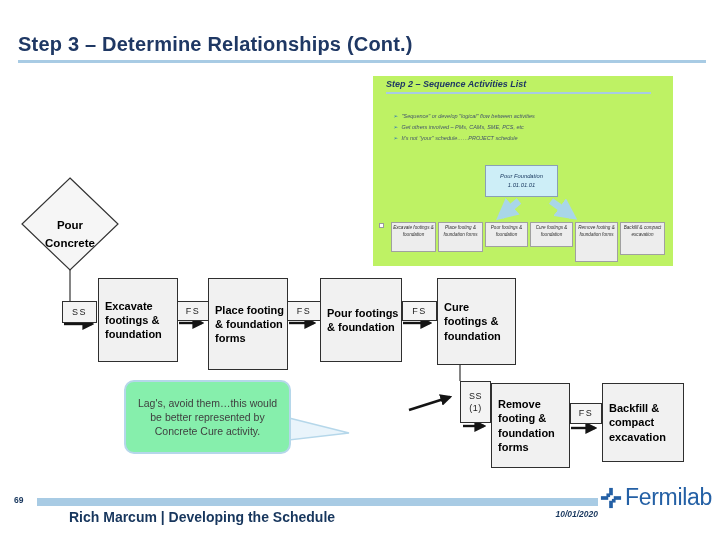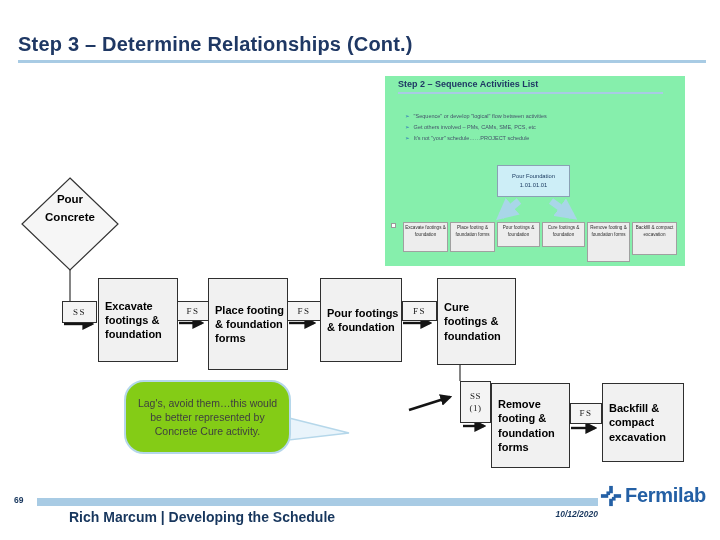--- a/index.html
+++ b/index.html
@@ -7,21 +7,21 @@
     position:relative; width:720px; height:540px; background:#ffffff;
     font-family:"Liberation Sans", sans-serif; overflow:hidden; margin:0 auto;
   }
   .title {
     position:absolute; left:18px; top:33px; width:690px;
     font-size:20px; font-weight:bold; color:#1f3864; letter-spacing:0.2px;
   }
   .title-rule { position:absolute; left:18px; top:60px; width:688px; height:3px; background:#a8cbe4; }
 
   
-  .mini { position:absolute; left:385px; top:76px; width:300px; height:190px; background:#86efac; }
+  .mini { position:absolute; left:373px; top:76px; width:300px; height:190px; background:#bef264;font-style:italic; }
   .mini-title {
     position:absolute; left:13px; top:3px; width:265px; font-size:9px; font-weight:bold;
     color:#1f3864; border-bottom:2px solid #a8cbe4; padding-bottom:3px;
   }
   .mini-bullets { position:absolute; left:20px; top:37px; font-size:5.5px; color:#44546a; }
   .mini-bullet { display:flex; gap:4px; margin-bottom:5px; white-space:nowrap; }
   .mini-bullet .mark { color:#2e75b6; }
   .mini-topbox {
     position:absolute; left:112px; top:89px; width:73px; height:32px; background:#cdeef7;
     border:1px solid #8aa0b4; box-sizing:border-box; font-size:5.8px; color:#17365d;
@@ -30,52 +30,52 @@
   .mini-act {
     position:absolute; top:146px; background:#ededed; border:1px solid #a0a0a0;
     box-sizing:border-box; font-size:4.6px; line-height:1.5; color:#2f2f2f;
     text-align:center; padding:2px 1px;
   }
   .mini-expand { position:absolute; left:6px; top:147px; width:5px; height:5px; background:#fff; border:1px solid #9a9a9a; box-sizing:border-box; }
 
   
   .overlay { position:absolute; left:0; top:0; width:720px; height:540px; z-index:1; pointer-events:none; }
   .diamond-label {
-    position:absolute; left:40px; top:190px; width:60px; z-index:2; text-align:center;
+    position:absolute; left:40px; top:216px; width:60px; z-index:2; text-align:center;
     font-weight:bold; font-size:11.5px; line-height:1.6; color:#000;
   }
   .fc-box {
     position:absolute; z-index:2; background:#f1f1f1; border:1px solid #2f2f2f; box-sizing:border-box;
     display:flex; align-items:center; font-weight:bold; font-size:11px; line-height:1.3;
     color:#000; padding:2px 2px 2px 6px;
   }
   .fc-tag {
     position:absolute; z-index:2; background:#f4f4f4; border:1px solid #2f2f2f; box-sizing:border-box;
     display:flex; flex-direction:column; align-items:center; justify-content:center;
-    font-size:9px; color:#1a1a1a; letter-spacing:1.5px; line-height:1.35; text-align:center;font-family:Liberation Serif, serif;
+    font-size:9px; color:#1a1a1a; letter-spacing:1.5px; line-height:1.35; text-align:center;
   }
   .callout {
     position:absolute; left:124px; top:380px; width:167px; height:74px; z-index:2;
-    background:#84cc16; border:2px solid #b5d7ea; border-radius:20px; box-sizing:border-box;
+    background:#86efac; border:2px solid #b5d7ea; border-radius:10px; box-sizing:border-box;
     display:flex; align-items:center; justify-content:center; text-align:center;
     font-size:10.5px; line-height:1.35; color:#3f3f3f; padding:3px 7px;
   }
   .lagbox {
     position:absolute; left:341px; top:392px; width:87px; height:45px; z-index:3;
     background:#efefef; border:3px solid #000; box-sizing:border-box;
     display:flex; align-items:center; justify-content:center; font-weight:bold; font-size:11.5px; color:#000;
   }
 
   
   .footer-bar { position:absolute; left:37px; top:498px; width:561px; height:8px; background:#a8cbe4; }
   .page-num { position:absolute; left:14px; top:495px; font-size:8.5px; font-weight:bold; color:#17365d; }
   .credit { position:absolute; left:69px; top:509px; font-size:14px; font-weight:bold; color:#17365d; }
   .slide-date { position:absolute; left:540px; top:509px; width:58px; text-align:right; font-size:8.5px; font-weight:bold; font-style:italic; color:#17365d; }
   .logo { position:absolute; left:600px; top:484px; display:flex; align-items:center; gap:3px; }
-  .logo-text { font-size:20px; font-weight:bold; color:#2460a5; letter-spacing:-0.3px; }
+  .logo-text { font-size:23px; font-weight:normal; color:#2460a5; letter-spacing:-0.3px; }
 </style>
 </head>
 <body>
 
 <div class="slide">
 
   <div class="title">Step 3 – Determine Relationships (Cont.)</div>
   <div class="title-rule"></div>
 
   <div class="mini">
@@ -181,21 +181,21 @@
   </div>
 
   <div class="fc-box" style="left:602px;top:383px;width:82px;height:79px;">Backfill &amp; compact excavation</div>
 
   <div class="callout">Lag's, avoid them…this would be better represented by Concrete Cure activity.</div>
 
 
   <div class="footer-bar"></div>
   <div class="page-num">69</div>
   <div class="credit">Rich Marcum | Developing the Schedule</div>
-  <div class="slide-date">10/12/2020</div>
+  <div class="slide-date">10/01/2020</div>
   <div class="logo">
     <svg width="22" height="22" viewBox="0 0 24 24">
       <g fill="#2460a5">
         <path d="M10 1h4v8h-4z"></path>
         <path d="M1 10h8v4H1z"></path>
         <path d="M15 10h8v4h-8z"></path>
         <path d="M10 15h4v8h-4z"></path>
         <path d="M7 7h4v4H7z"></path>
         <path d="M13 13h4v4h-4z"></path>
       </g>

